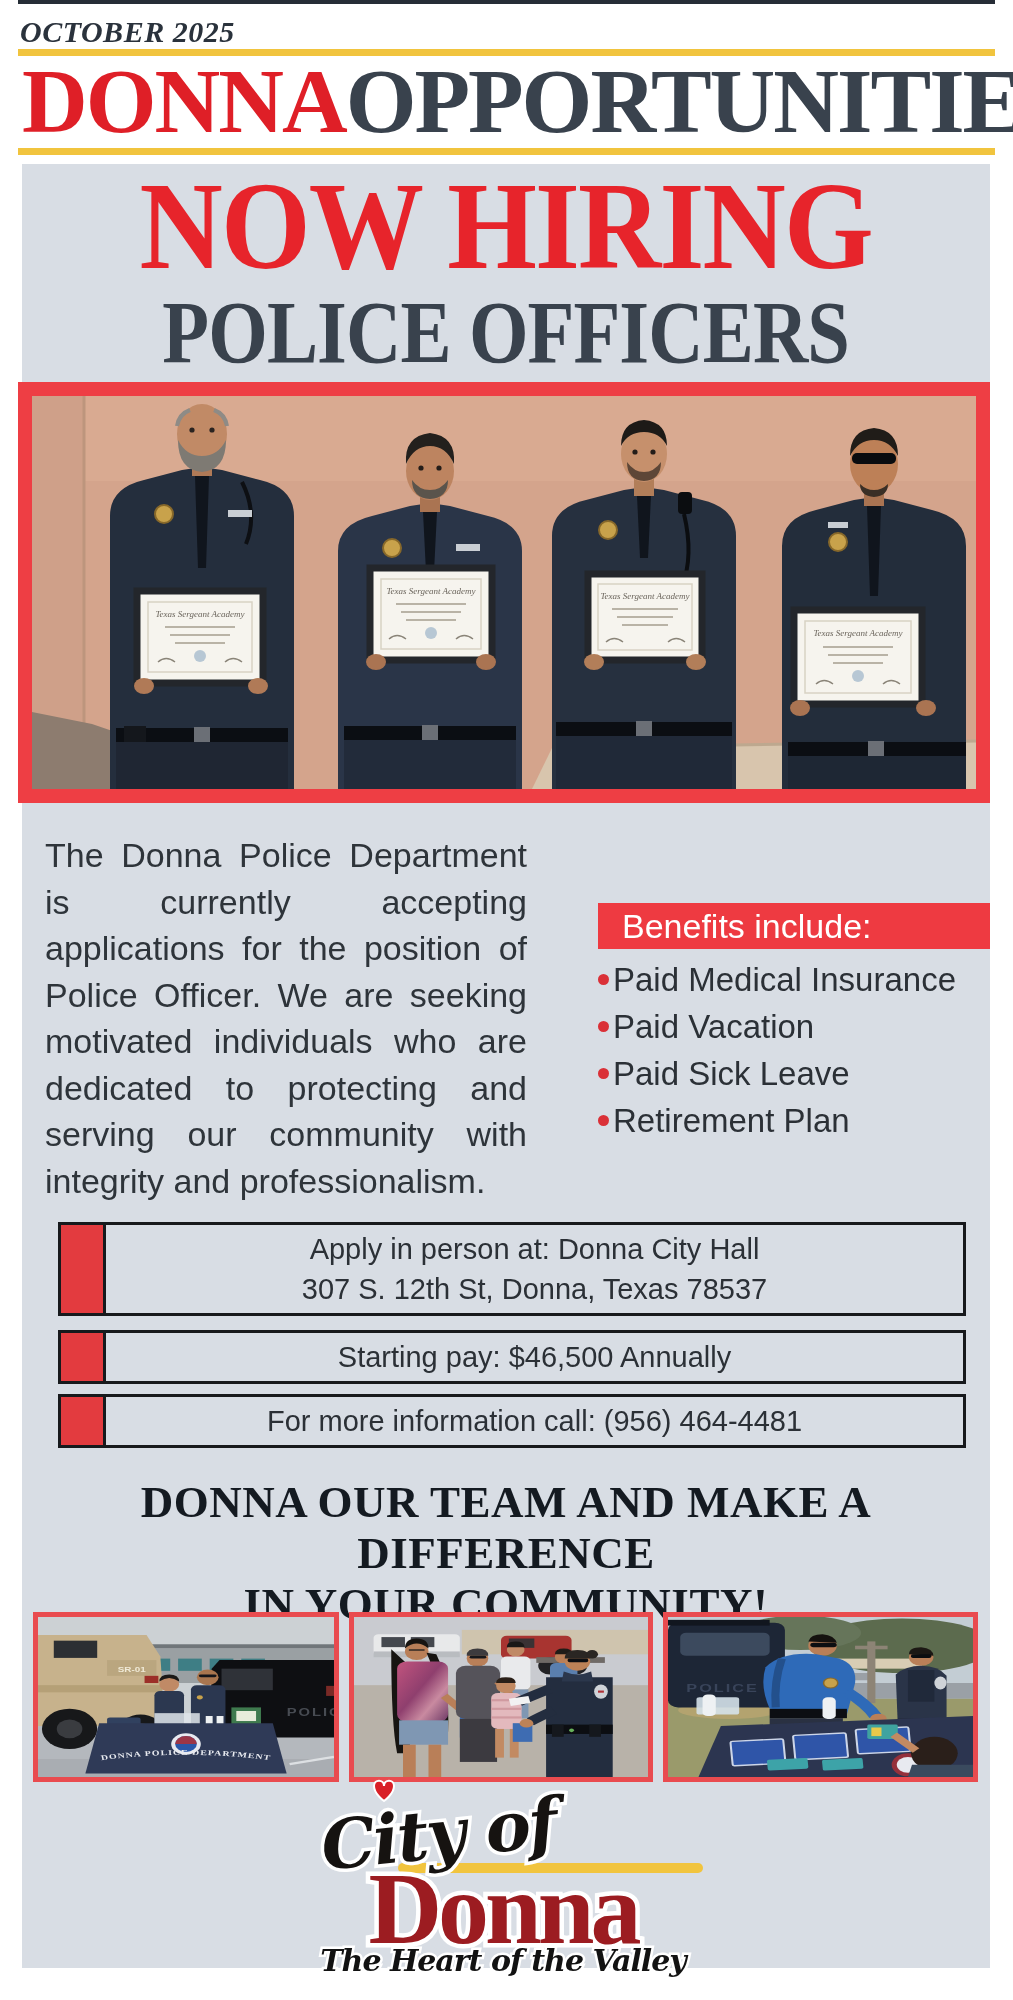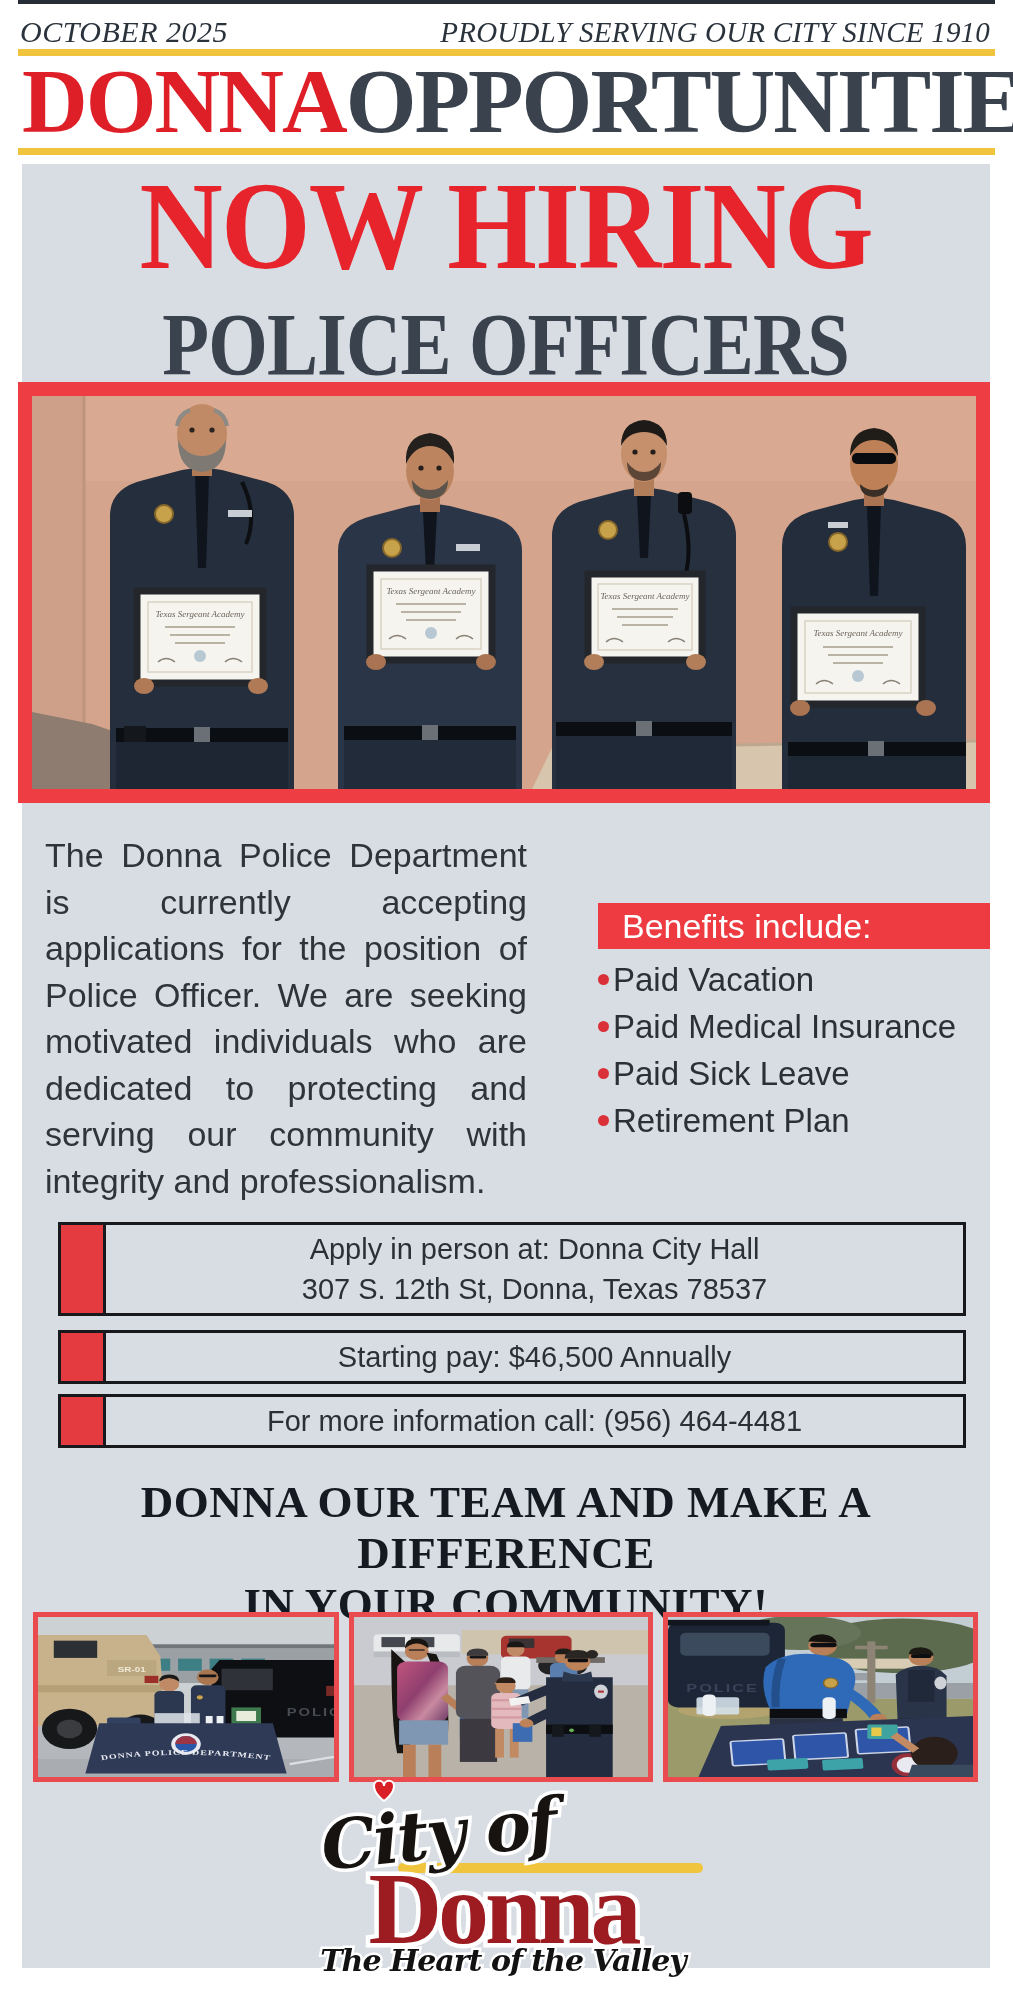--- a/index.html
+++ b/index.html
@@ -2,34 +2,34 @@
 <html><head>
 <meta charset="utf-8">
 <style>
   html,body{margin:0;padding:0;background:#ffffff;}
   #page{position:relative;width:1013px;height:2000px;background:#ffffff;overflow:hidden;
         font-family:"Liberation Sans",sans-serif;}
   .abs{position:absolute;}
   
   #top-rule{left:18px;top:0;width:977px;height:4px;background:#262d36;}
   #issue-row{left:20px;right:23px;top:15px;display:flex;justify-content:space-between;align-items:baseline;
-             font-family:"Liberation Serif",serif;font-style:italic;font-weight:normal;color:#2a323c;}
+             font-family:"Liberation Serif",serif;font-style:italic;font-weight:bold;color:#2a323c;}
   #issue-date{font-size:30px;letter-spacing:.5px;}
   #issue-tagline{font-size:29px;letter-spacing:.2px;}
   .gold-rule{left:18px;width:977px;height:7px;background:#f1c43e;}
   #masthead{left:22px;top:56px;width:968px;display:flex;justify-content:space-between;align-items:baseline;
             font-family:"Liberation Serif",serif;font-weight:bold;font-size:91px;line-height:92px;letter-spacing:-2px;}
   #masthead .red{color:#df1f27;}
   #masthead .dark{color:#39424d;}
   
   #panel{left:22px;top:164px;width:968px;height:1804px;background:#d8dde4;}
   .hero{left:22px;width:968px;text-align:center;font-family:"Liberation Serif",serif;font-weight:bold;}
   #hero-1{top:168px;font-size:124px;line-height:118px;color:#e7242b;}
   #hero-1 span{display:inline-block;transform:scaleX(.93);transform-origin:center;letter-spacing:-2px;}
-  #hero-2{top:300px;font-size:88px;line-height:90px;color:#39424d;}
+  #hero-2{top:288px;font-size:88px;line-height:90px;color:#39424d;}
   #hero-2 span{display:inline-block;transform:scaleX(.87);transform-origin:center;letter-spacing:-1px;}
   
   .photo-frame{box-sizing:border-box;background:#cfd3d6;}
   #photo-main{left:18px;top:382px;width:972px;height:421px;border:14px solid #ee3e44;}
   .photo-frame svg{display:block;width:100%;height:100%;}
   
   #about-par{left:45px;top:832px;width:482px;font-size:34px;line-height:46.5px;color:#2e343a;
              text-align:justify;}
   #benefits-hdr{left:598px;top:903px;width:392px;height:46px;background:#ee3a41;color:#ffffff;
                 font-size:34px;line-height:46px;padding-left:24px;box-sizing:border-box;}
@@ -56,21 +56,20 @@
 </style>
 </head>
 <body>
 
 <div id="page">
 
   <div class="abs" id="top-rule"></div>
 
   <div class="abs" id="issue-row">
     <span id="issue-date">OCTOBER 2025</span>
-    <span id="issue-tagline">PROUDLY SERVING OUR CITY SINCE 1910</span>
   </div>
 
   <div class="abs gold-rule" style="top:49px;"></div>
 
   <div class="abs" id="masthead">
     <span class="red">DONNA</span>
     <span class="dark">OPPORTUNITIES</span>
   </div>
 
   <div class="abs gold-rule" style="top:148px;"></div>
@@ -208,25 +207,25 @@
       </g>
     </svg>
   </div>
 
   <div class="abs" id="about-par">The Donna Police Department is currently accepting applications for the position of Police Officer. We are seeking motivated individuals who are dedicated to protecting and serving our community with integrity and professionalism.</div>
 
   <div class="abs" id="benefits-hdr">Benefits include:</div>
   <div class="abs" id="benefits-list">
     <div class="benefit">
         <span class="dot"></span>
-        <span>Paid Vacation</span>
+        <span>Paid Medical Insurance</span>
       </div>
     <div class="benefit">
         <span class="dot"></span>
-        <span>Paid Medical Insurance</span>
+        <span>Paid Vacation</span>
       </div>
     <div class="benefit">
         <span class="dot"></span>
         <span>Paid Sick Leave</span>
       </div>
     <div class="benefit">
         <span class="dot"></span>
         <span>Retirement Plan</span>
       </div>
   </div>

